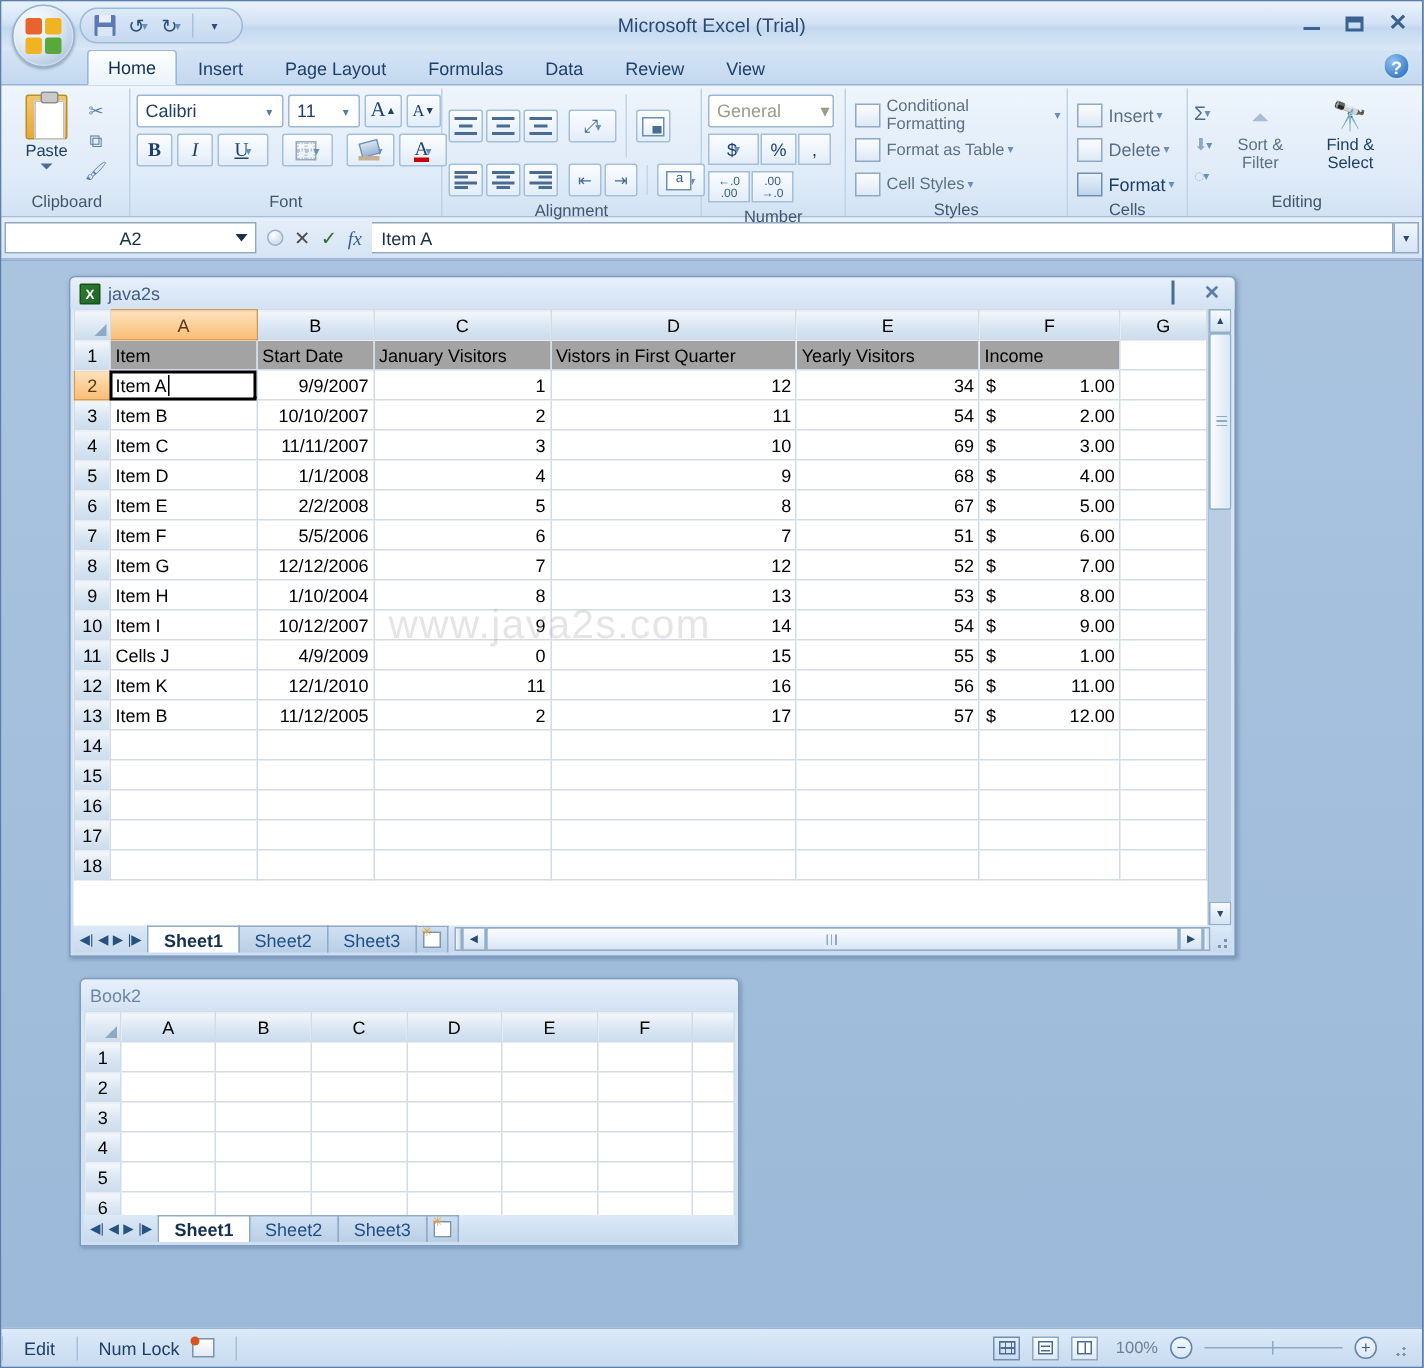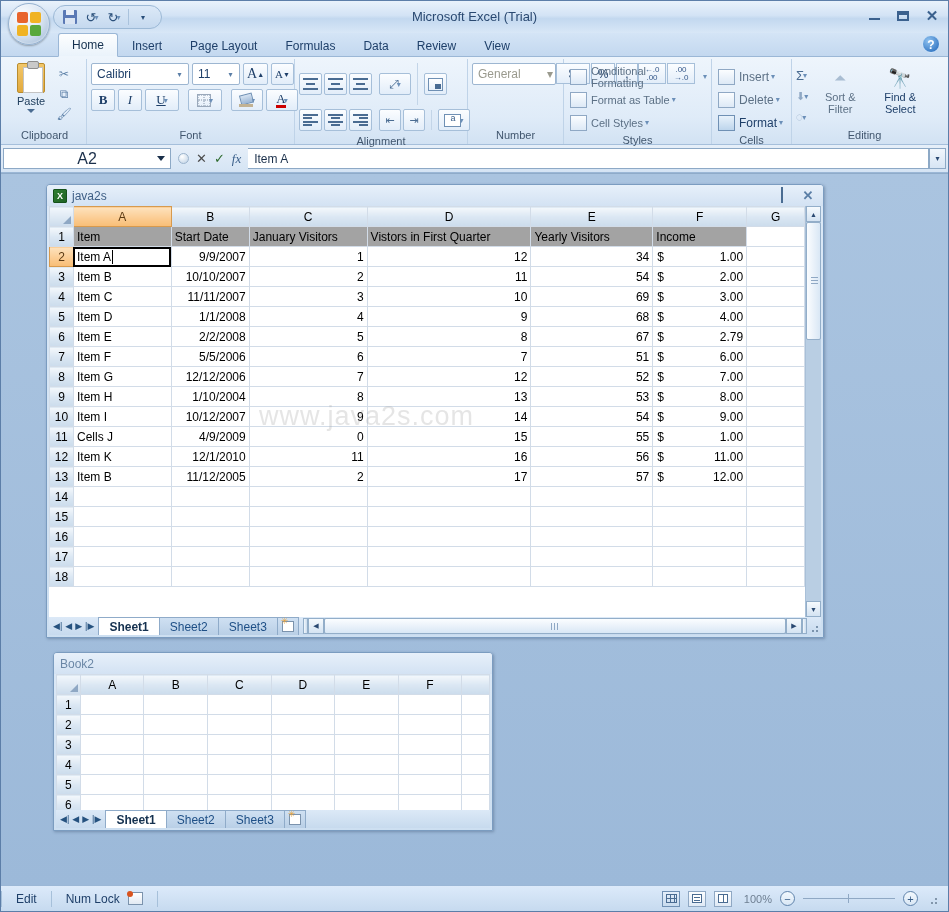--- a/index.html
+++ b/index.html
@@ -208,21 +208,21 @@
   .findico { width:26px; height:26px; display:flex; align-items:center; justify-content:center; font-size:19px; color:#4a6c92;}
 
   
   .formulabar {
     height: 28px; flex: 0 0 auto; display: flex; align-items: center;
     background: linear-gradient(180deg,#e6eff9,#d5e4f4);
     border-bottom: 1px solid #9bb7d6; padding: 0 2px;
   }
   .namebox {
     width: 168px; height: 21px; background:#fff; border:1px solid #8da9c6;
-    display:flex; align-items:center; justify-content:center; position:relative; font-size:16px; color:#1a2f4a;
+    display:flex; align-items:center; justify-content:center; position:relative; font-size:12px; color:#1a2f4a;
   }
   .namebox .nb-arrow { position:absolute; right:5px; top:7px; width:0;height:0;
     border-left:4px solid transparent;border-right:4px solid transparent;border-top:5px solid #1a2f4a;}
   .fbtns { display:flex; align-items:center; gap:7px; padding: 0 7px; }
   .fb-x { color:#4a4a4a; font-size:13px; }
   .fb-check { color:#2d6a2d; font-size:13px; }
   .fb-fx { color:#3a5f8a; font-size:13px; font-style:italic; font-family:"Liberation Serif",serif; }
   .fb-circle { width:11px;height:11px;border-radius:50%;background:radial-gradient(circle at 35% 30%,#fff,#bcd0e4);border:1px solid #9bb3cc;}
   .fb-input {
     flex:1; height:21px; background:#fff; border:1px solid #8da9c6; border-left:none;
@@ -586,21 +586,21 @@
           <div class="btn-sq framed" style="width:32px">
               <span class="merge-ico"></span>
               <span class="arr">▾</span>
             </div>
         </div>
       </div>
       <div class="group-label">Alignment</div>
     </div>
 
     <div class="group g-number">
-      <div class="group-body" style="">
+      <div class="group-body" style="flex-direction:column;">
         <div class="numrow">
           <div class="num-combo">
             <span style="flex:1">General</span>
             <span class="cbarrow">▾</span>
           </div>
         </div>
         <div class="numrow">
           <div class="num-btn" style="width:34px">
               <span>$</span>
               <span class="arr">▾</span>
@@ -810,21 +810,21 @@
                 <td class="cell"></td>
               </tr>
 
               <tr>
                 <th class="rowhead">6</th>
                 <td class="cell">Item E</td>
                 <td class="cell num">2/2/2008</td>
                 <td class="cell num">5</td>
                 <td class="cell num">8</td>
                 <td class="cell num">67</td>
-                <td class="cell money"><span class="dollar">$</span><span>2.79</span></td>
+                <td class="cell money"><span class="dollar">$</span><span>5.00</span></td>
                 <td class="cell"></td>
               </tr>
 
               <tr>
                 <th class="rowhead">7</th>
                 <td class="cell">Item F</td>
                 <td class="cell num">5/5/2006</td>
                 <td class="cell num">6</td>
                 <td class="cell num">7</td>
                 <td class="cell num">51</td>

